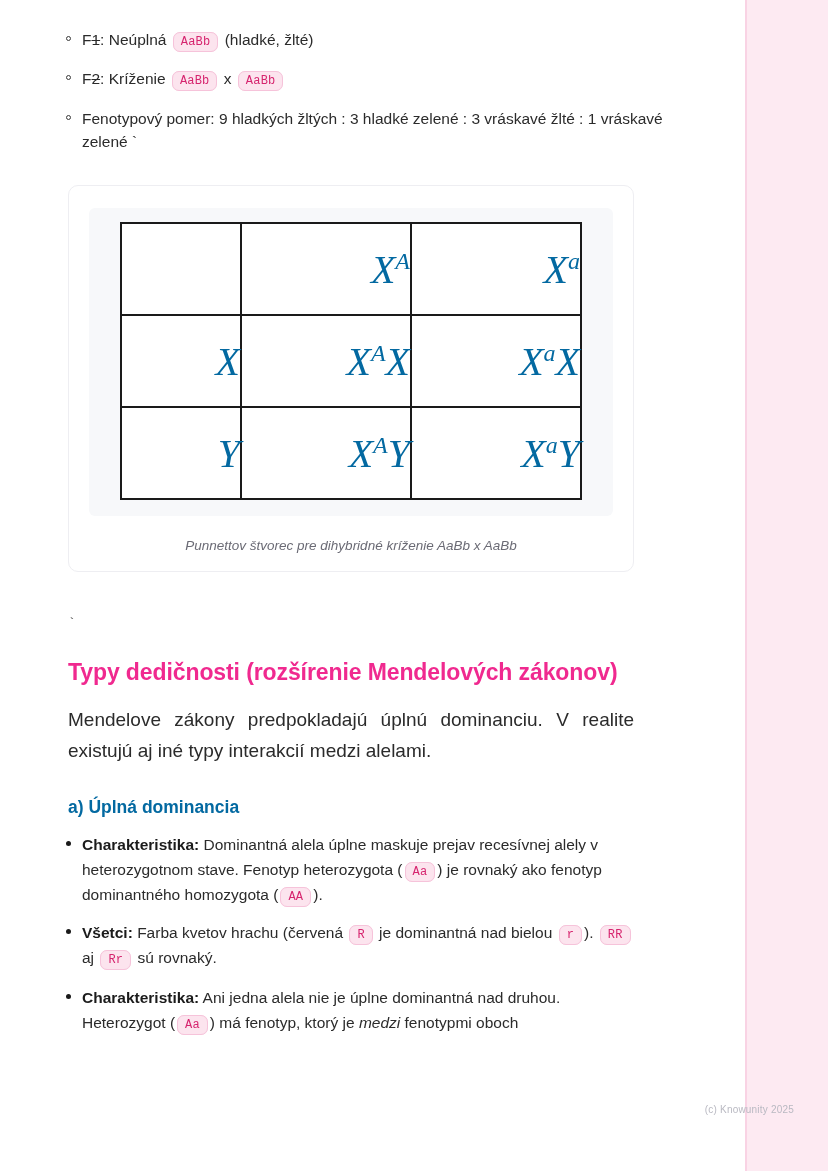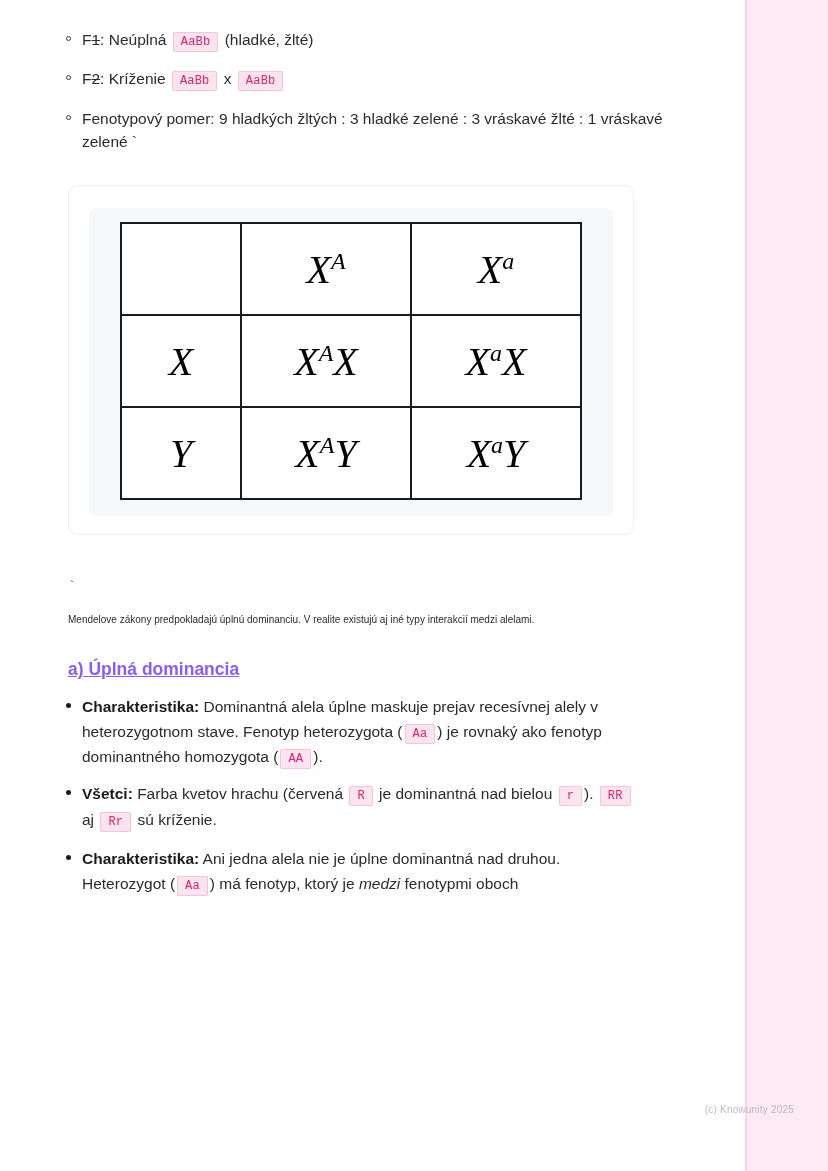--- a/index.html
+++ b/index.html
@@ -69,21 +69,21 @@
     border: 1.3px solid #3a3a3a;
     border-radius: 50%;
     box-sizing: border-box;
   }
   code.chip {
     font-family: "Liberation Mono", monospace;
     font-size: 12px;
     background: #fce4ee;
     color: #d6246e;
     border: 1px solid #f6c3da;
-    border-radius: 2px;
+    border-radius: 7px;
     padding: 2px 7px;
     margin: 0 2px;
     white-space: nowrap;
     letter-spacing: 0.2px;
   }
   .strike-sub {
     text-decoration: line-through;
   }
 
   
@@ -103,26 +103,26 @@
   }
   table.punnett {
     border-collapse: collapse;
     margin: 0 auto;
     background: #ffffff;
   }
   table.punnett td {
     border: 2px solid #1a1a1a;
     width: 168px;
     height: 90px;
-    text-align: center;
+    text-align: right;
     vertical-align: middle;
     font-family: "Liberation Serif", serif;
     font-style: italic;
     font-size: 40px;
-    color: #000000;
+    color: #0369a1;
     padding: 0;
   }
   table.punnett td.corner {
     width: 118px;
   }
   table.punnett td sup {
     font-size: 24px;
     font-style: italic;
     vertical-align: super;
   }
@@ -143,31 +143,30 @@
   h2.section {
     margin: 28px 0 0 28px;
     font-size: 23px;
     color: #f0298f;
     font-weight: bold;
     letter-spacing: -0.1px;
   }
   p.para {
     margin: 18px 0 0 28px;
     width: 566px;
-    font-size: 10px;
+    font-size: 19px;
     line-height: 1.65;
     color: #2b2b2b;
     text-align: justify;
   }
   h3.subsection {
     margin: 30px 0 0 28px;
     font-size: 17.5px;
-    color: #8b5cf6;
+    color: #0369a1;
     font-weight: bold;
-    text-decoration: underline;
   }
   ul.dots {
     list-style: none;
     margin: 14px 0 0 0;
     padding: 0;
   }
   ul.dots li {
     position: relative;
     padding-left: 42px;
     margin-bottom: 12px;
@@ -238,37 +237,39 @@
             <td><span>X</span><sup>a</sup><span>X</span></td>
           </tr>
           <tr>
             <td class="corner">Y</td>
             <td><span>X</span><sup>A</sup><span>Y</span></td>
             <td><span>X</span><sup>a</sup><span>Y</span></td>
           </tr>
         </tbody>
           </table>
       </div>
+      <div class="caption">Punnettov štvorec pre dihybridné kríženie AaBb x AaBb</div>
     </div>
 
     <div class="tick-line">`</div>
 
+    <h2 class="section">Typy dedičnosti (rozšírenie Mendelových zákonov)</h2>
 
     <p class="para">Mendelove zákony predpokladajú úplnú dominanciu. V realite existujú aj iné typy interakcií medzi alelami.</p>
 
     <h3 class="subsection">a) Úplná dominancia</h3>
 
     <ul class="dots">
       <li>
         <span class="dot"></span>
         <b class="lead">Charakteristika:</b><span> Dominantná alela úplne maskuje prejav recesívnej alely v heterozygotnom stave. Fenotyp heterozygota (</span><code class="chip">Aa</code><span>) je rovnaký ako fenotyp dominantného homozygota (</span><code class="chip">AA</code><span>).</span>
       </li>
       <li>
         <span class="dot"></span>
-        <b class="lead">Všetci:</b><span> Farba kvetov hrachu (červená </span><code class="chip">R</code><span> je dominantná nad bielou </span><code class="chip">r</code><span>). </span><code class="chip">RR</code><span> aj </span><code class="chip">Rr</code><span> sú kríženie.</span>
+        <b class="lead">Všetci:</b><span> Farba kvetov hrachu (červená </span><code class="chip">R</code><span> je dominantná nad bielou </span><code class="chip">r</code><span>). </span><code class="chip">RR</code><span> aj </span><code class="chip">Rr</code><span> sú rovnaký.</span>
       </li>
     </ul>
 
 
     <ul class="dots">
       <li>
         <span class="dot"></span>
         <b class="lead">Charakteristika:</b><span> Ani jedna alela nie je úplne dominantná nad druhou. Heterozygot (</span><code class="chip">Aa</code><span>) má fenotyp, ktorý je </span><i class="em">medzi</i><span> fenotypmi oboch</span>
       </li>
     </ul>

